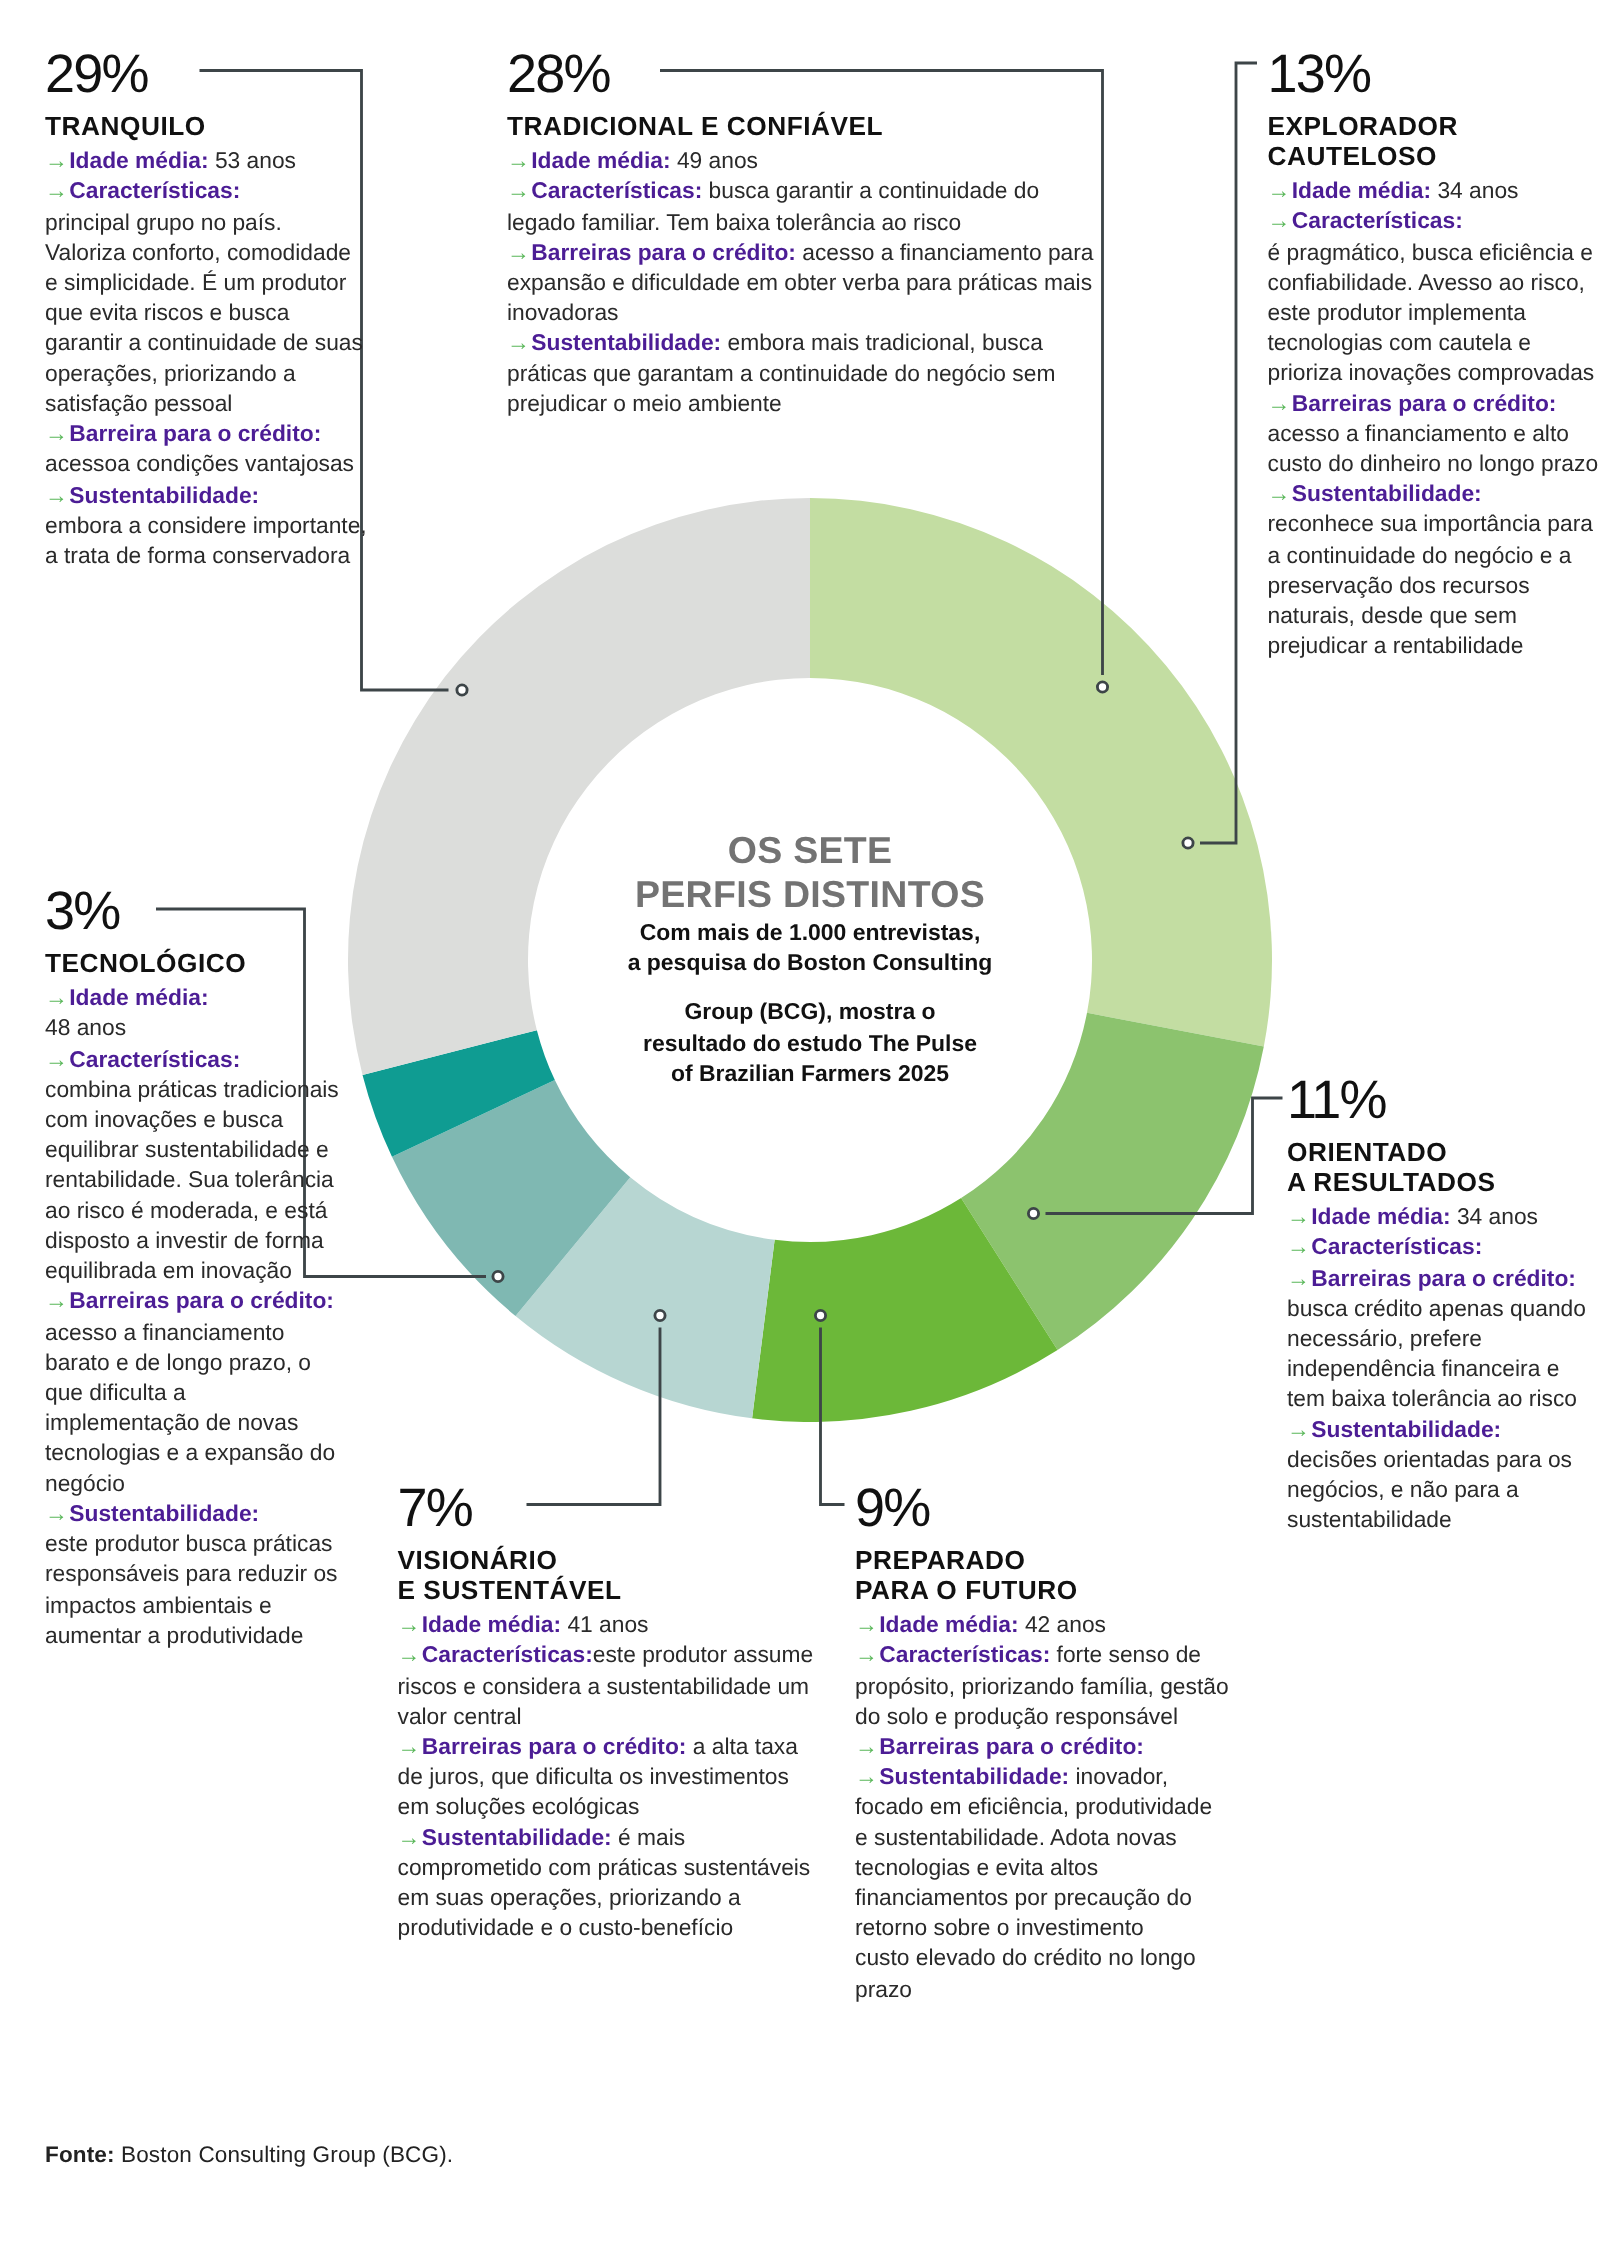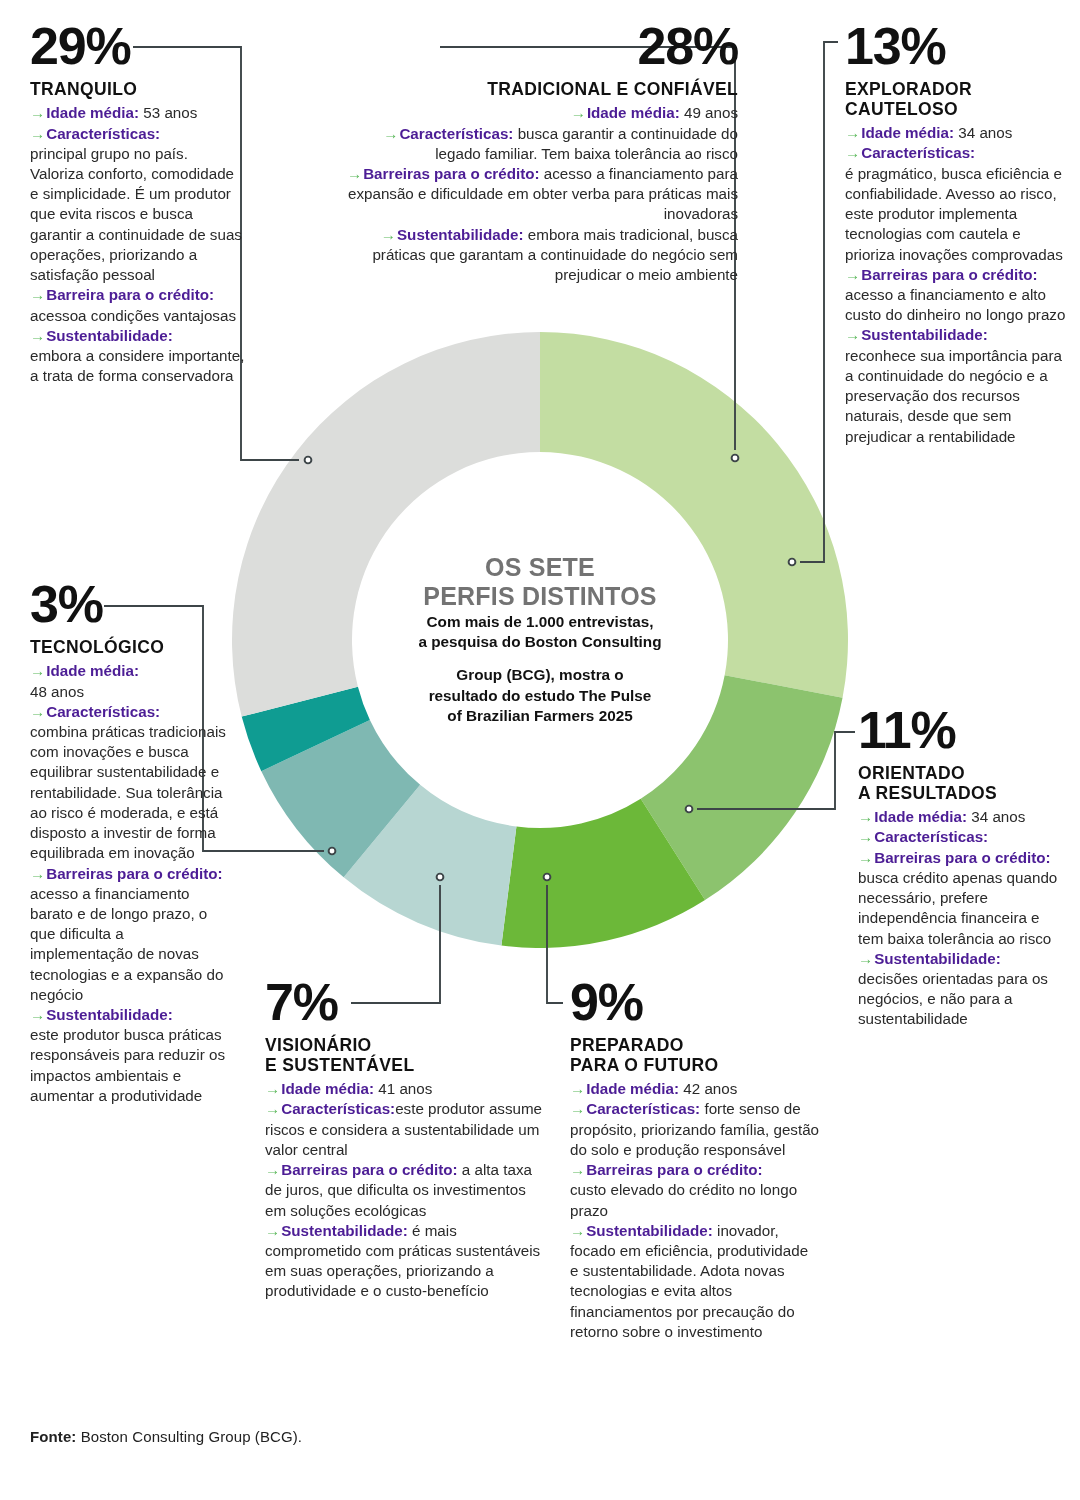--- a/index.html
+++ b/index.html
@@ -60,26 +60,27 @@
     color: #111;
     white-space: pre-line;
   }
 
   
   #leaders { position: absolute; inset: 0; pointer-events: none; }
 
   
   .callout { position: absolute; }
   .pct {
-    font-size: 52px;
+    font-size: 36px;
     line-height: 0.95;
-    font-weight: 700;
+    font-weight: 400;
     letter-spacing: -1.2px;
     color: #111;
     margin-bottom: 9px;
+    margin-top: 10px;
   }
   .ctitle {
     font-size: 17.5px;
     font-weight: bold;
     letter-spacing: 0.35px;
     line-height: 1.14;
     color: #111;
     margin-bottom: 3px;
     white-space: pre-line;
   }
@@ -170,21 +171,21 @@
       <p><span class="arw">→</span><b>Idade média:</b> <span>53 anos</span></p>
       <p><span class="arw">→</span><b>Características:</b></p>
       <p><span>principal grupo no país. Valoriza conforto, comodidade e simplicidade. É um produtor que evita riscos e busca garantir a continuidade de suas operações, priorizando a satisfação pessoal</span></p>
       <p><span class="arw">→</span><b>Barreira para o crédito:</b></p>
       <p><span>acessoa condições vantajosas</span></p>
       <p><span class="arw">→</span><b>Sustentabilidade:</b></p>
       <p><span>embora a considere importante, a trata de forma conservadora</span></p>
     </div>
   </div>
 
-  <div class="callout" style="left:338px; top:22px; width:400px;text-align:right;">
+  <div class="callout" style="left:338px; top:22px; width:400px;">
     <div class="pct">28%</div>
     <div class="ctitle">TRADICIONAL E CONFIÁVEL</div>
     <div class="clines">
       <p><span class="arw">→</span><b>Idade média:</b> <span>49 anos</span></p>
       <p><span class="arw">→</span><b>Características:</b> <span>busca garantir a continuidade do legado familiar. Tem baixa tolerância ao risco</span></p>
       <p><span class="arw">→</span><b>Barreiras para o crédito:</b> <span>acesso a financiamento para expansão e dificuldade em obter verba para práticas mais inovadoras</span></p>
       <p><span class="arw">→</span><b>Sustentabilidade:</b> <span>embora mais tradicional, busca práticas que garantam a continuidade do negócio sem prejudicar o meio ambiente</span></p>
     </div>
   </div>
 
@@ -231,22 +232,22 @@
   </div>
 
   <div class="callout" style="left:570px; top:978px; width:250px;">
     <div class="pct">9%</div>
     <div class="ctitle">PREPARADO
 PARA O FUTURO</div>
     <div class="clines">
       <p><span class="arw">→</span><b>Idade média:</b> <span>42 anos</span></p>
       <p><span class="arw">→</span><b>Características:</b> <span>forte senso de propósito, priorizando família, gestão do solo e produção responsável</span></p>
       <p><span class="arw">→</span><b>Barreiras para o crédito:</b></p>
+      <p><span class="arw">→</span><b>Sustentabilidade:</b> <span>inovador, focado em eficiência, produtividade e sustentabilidade. Adota novas tecnologias e evita altos financiamentos por precaução do retorno sobre o investimento</span></p>
       <p><span>custo elevado do crédito no longo prazo</span></p>
-      <p><span class="arw">→</span><b>Sustentabilidade:</b> <span>inovador, focado em eficiência, produtividade e sustentabilidade. Adota novas tecnologias e evita altos financiamentos por precaução do retorno sobre o investimento</span></p>
     </div>
   </div>
 
   <div class="callout" style="left:858px; top:706px; width:210px;">
     <div class="pct">11%</div>
     <div class="ctitle">ORIENTADO
 A RESULTADOS</div>
     <div class="clines">
       <p><span class="arw">→</span><b>Idade média:</b> <span>34 anos</span></p>
       <p><span class="arw">→</span><b>Características:</b></p>

